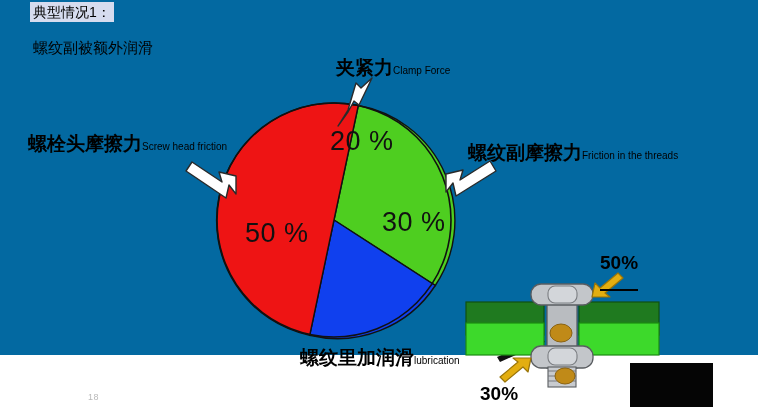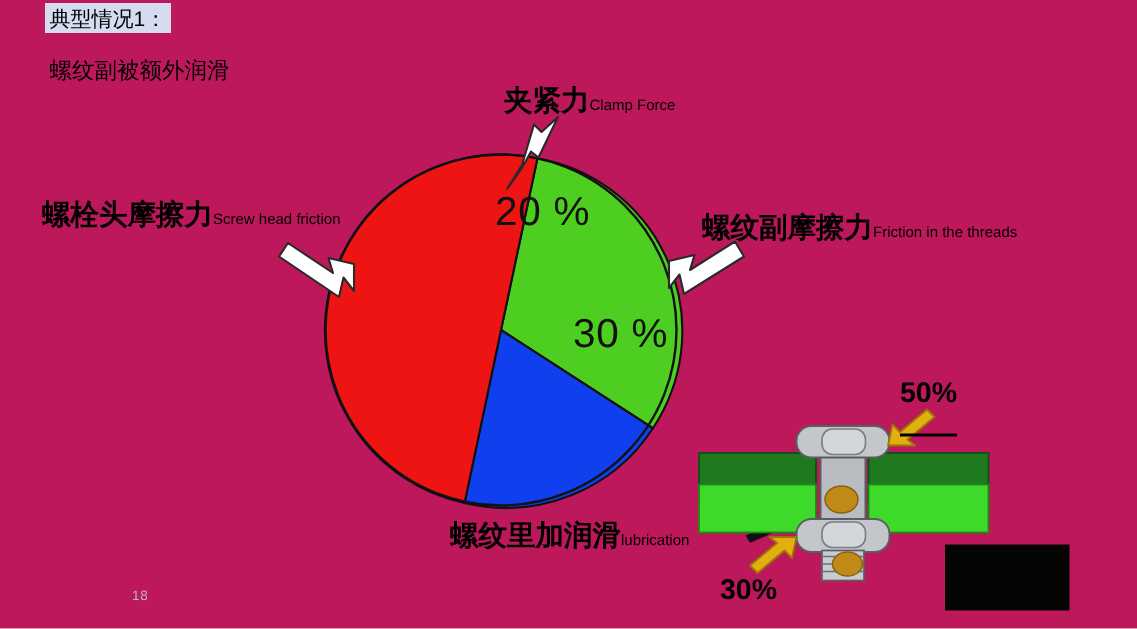--- a/index.html
+++ b/index.html
@@ -1,21 +1,21 @@
 <!DOCTYPE html>
 <html><head>
 <meta charset="utf-8">
 <style>
   html,body{margin:0;padding:0;background:#ffffff;}
   body{
     width:758px;height:419px;position:relative;overflow:hidden;
     font-family:"Liberation Sans","DejaVu Sans",sans-serif;
     color:#000;
   }
-  .stage{position:absolute;left:0;top:0;width:758px;height:419px;background:#be185d;}
+  .stage{position:absolute;left:0;top:0;width:758px;height:355px;background:#0369a1;}
 
   
   #slide-title{
     position:absolute;left:30px;top:2px;
     font-size:14px;font-weight:400;line-height:18px;
     background:#d6dcef;padding:1px 3px;white-space:nowrap;
   }
   #slide-subtitle{
     position:absolute;left:33px;top:38px;
     font-size:15px;font-weight:400;line-height:19px;white-space:nowrap;
@@ -83,20 +83,21 @@
 
       <path d="M 148 130 L 249.3 195.5 A 117 117 0 0 1 123.7 245.3 Z" fill="#1040EE" stroke="#111111" stroke-width="1.4"></path>
 
       <path d="M 148 130 L 123.7 245.3 A 117 117 0 0 1 172.3 15.5 Z" fill="#EE1414" stroke="#111111" stroke-width="1.4"></path>
       <circle cx="148" cy="130" r="117" fill="none" stroke="#111111" stroke-width="1.6"></circle>
     </svg>
   </div>
 
   <div class="pct-label" id="pie-pct-green">20 %</div>
   <div class="pct-label" id="pie-pct-blue">30 %</div>
+  <div class="pct-label" id="pie-pct-red">50 %</div>
 
   <div class="callout" id="label-clamp">
     <span class="cn">夹紧力</span><span class="en">Clamp Force</span>
   </div>
 
   <div class="callout" id="label-thread-friction">
     <span class="cn">螺纹副摩擦力</span><span class="en">Friction in the threads</span>
   </div>
 
   <div class="callout" id="label-screw-head">

